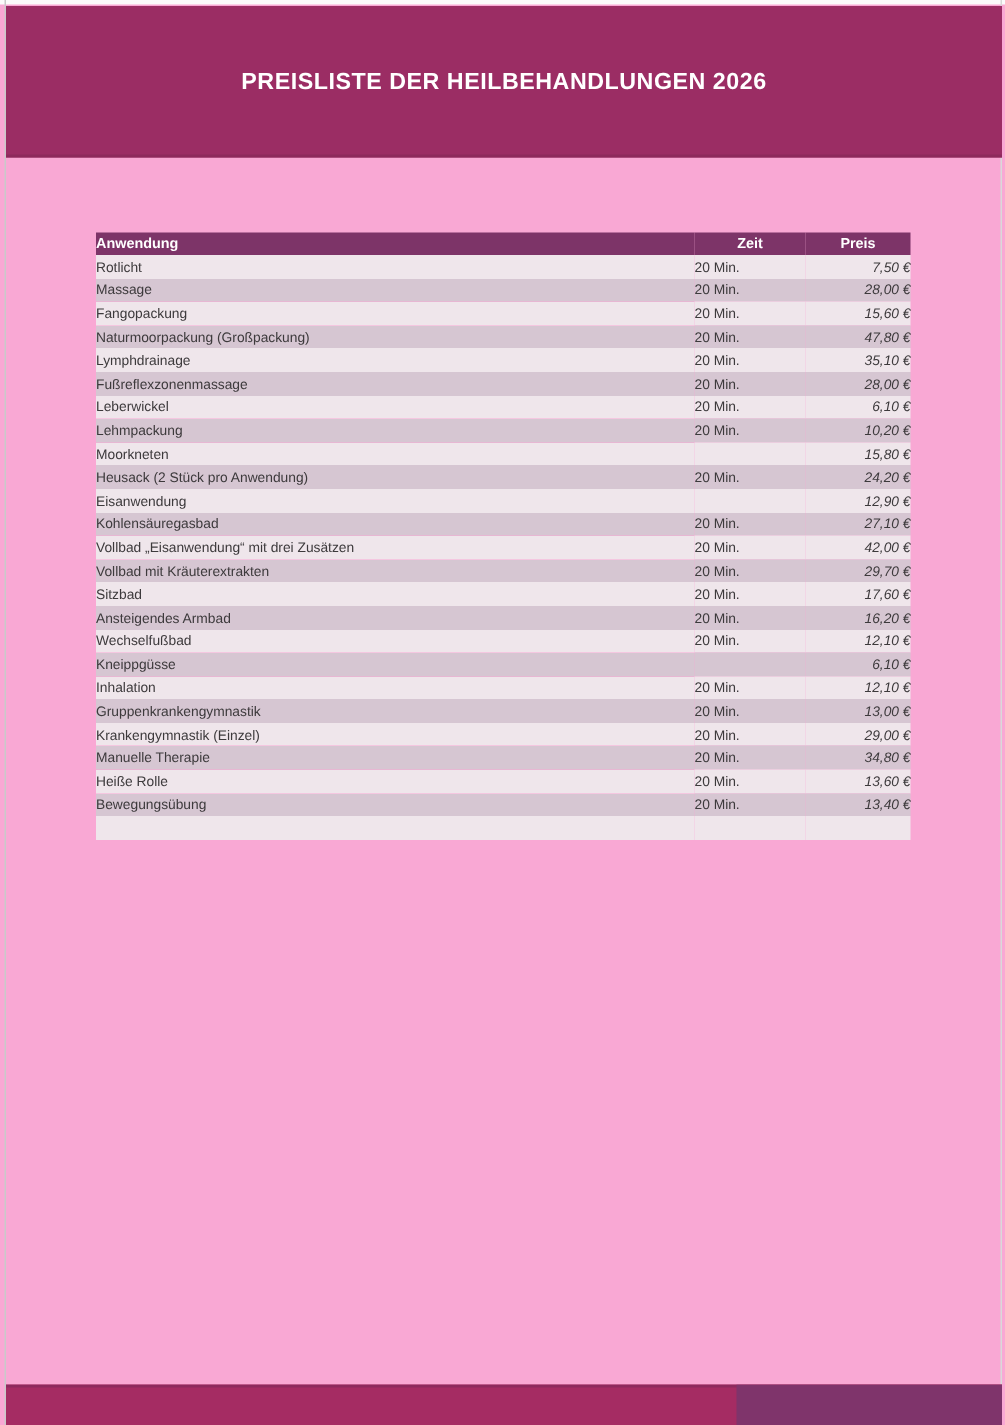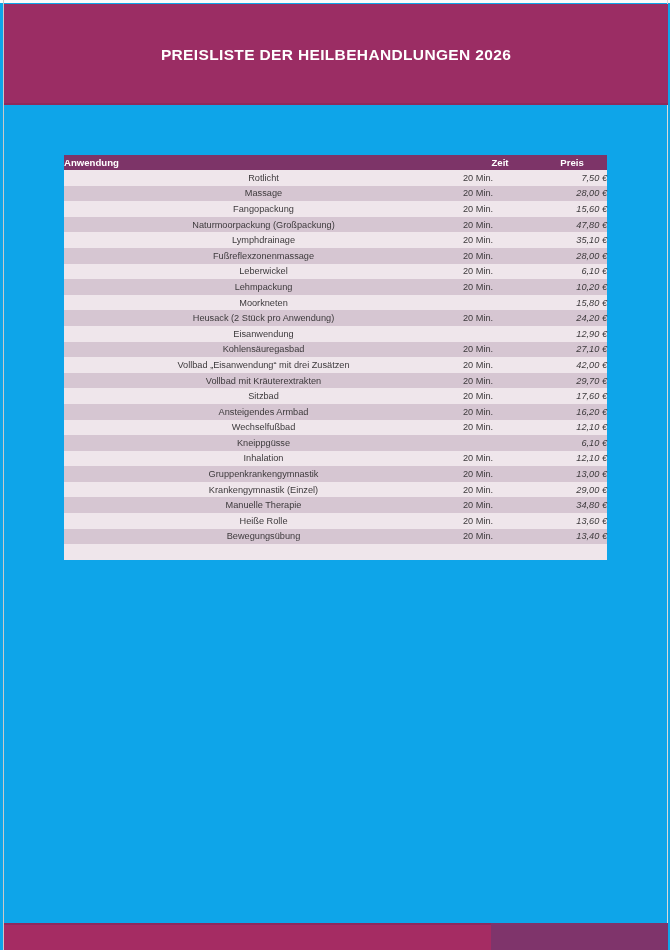--- a/index.html
+++ b/index.html
@@ -11,21 +11,21 @@
   body {
     font-family: "Liberation Sans", sans-serif;
     -webkit-font-smoothing: antialiased;
   }
 
   .page {
     position: relative;
     width: 670px;
     height: 950px;
     overflow: hidden;
-    background: #0ea5e9;
+    background: #f9a8d4;
     box-sizing: border-box;
   }
 
   
   .page-edge-left {
     position: absolute;
     left: 3px;
     top: 0;
     width: 1px;
     height: 950px;
@@ -120,21 +120,21 @@
 
   tbody td {
     height: 15.6px;
     vertical-align: middle;
     color: #3d3a3c;
   }
   tbody tr.row-odd td  { background: #efe6eb; }
   tbody tr.row-even td { background: #d6c6d2; }
 
   td.cell-anwendung {
-    text-align: center;
+    text-align: left;
     padding-left: 6px;
     white-space: nowrap;
     overflow: hidden;
   }
   td.cell-zeit {
     text-align: left;
     padding-right: 16px;
     white-space: nowrap;
   }
   td.cell-preis {

